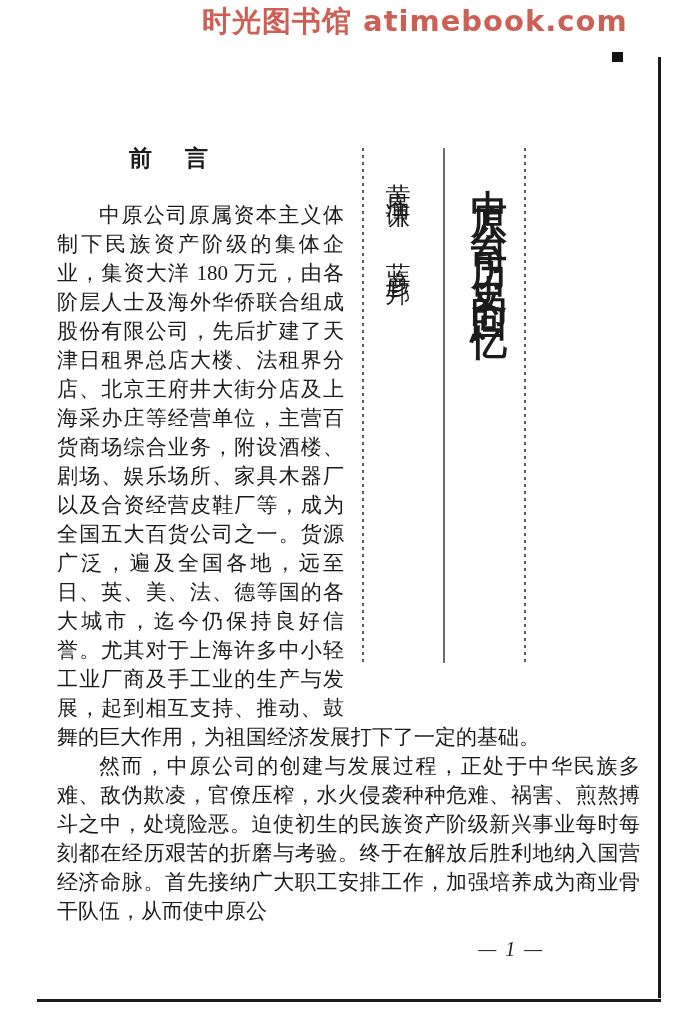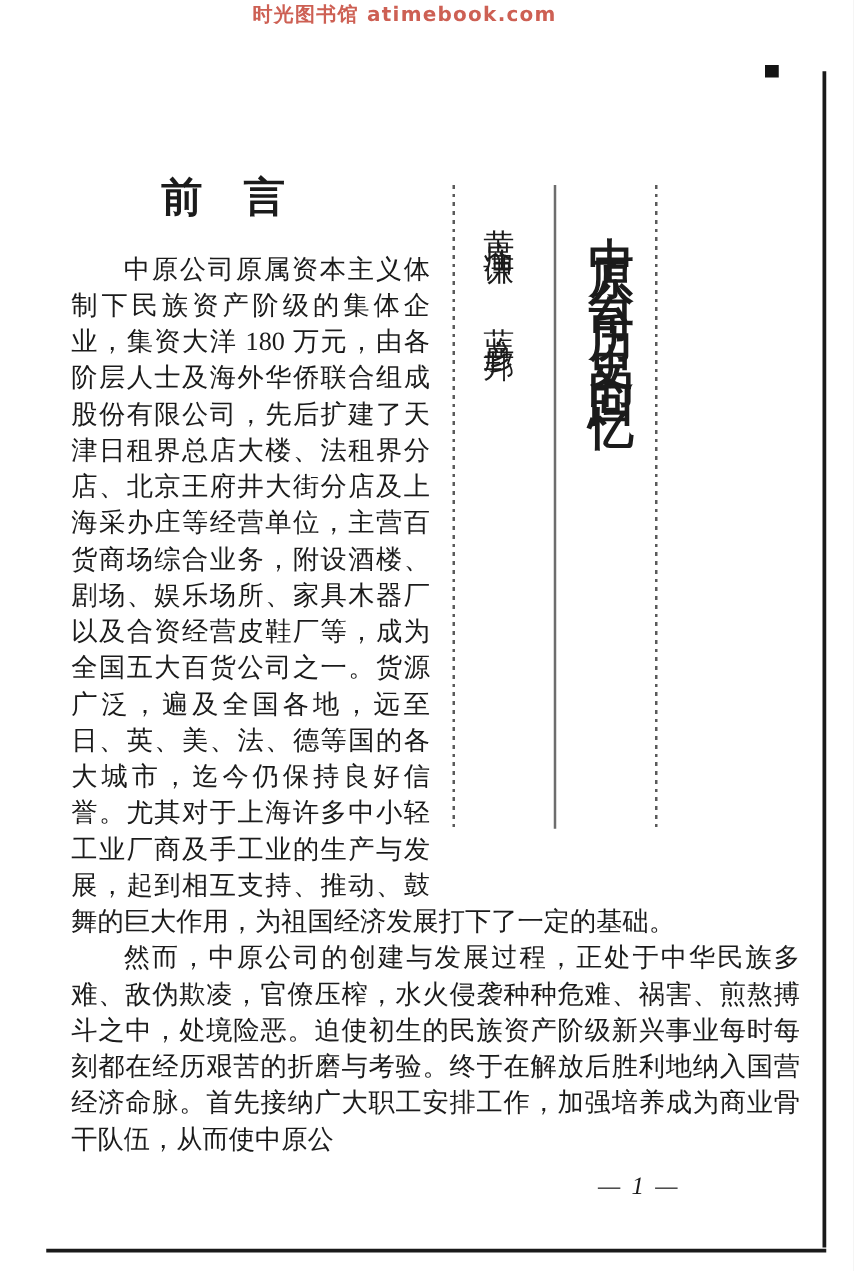--- a/index.html
+++ b/index.html
@@ -10,21 +10,21 @@
     background:#ffffff;
     overflow:hidden;
     color:#1b1b1b;
     font-family:"Liberation Serif","DejaVu Serif",serif;
   }
 
   
   .watermark {
     position:absolute; top:2px; left:202px;
     font-family:"DejaVu Sans","Liberation Sans",sans-serif;
-    font-weight:bold; font-size:16px; letter-spacing:1px;
+    font-weight:bold; font-size:29px; letter-spacing:1px;
     color:#c74b3d; opacity:.88; white-space:nowrap;
   }
 
   
   .body-area { position:absolute; left:57px; right:43px; top:135px; }
 
   
   .title-float { float:right; width:296px; height:584px; position:relative; }
 
   .rule-dotted {
@@ -48,21 +48,21 @@
 
   .vtitle {
     position:absolute; left:127px; top:25px;
     writing-mode:vertical-rl; text-orientation:upright;
     font-size:36px; font-weight:700; letter-spacing:17px;
     line-height:1; white-space:nowrap;
   }
 
   .heading {
     margin:2px 0 20px 72px;
-    font-size:33px; font-weight:700; letter-spacing:33px;
+    font-size:23px; font-weight:700; letter-spacing:33px;
     line-height:44px;
   }
 
   .para {
     margin:0; font-size:21px; line-height:29px;
     text-indent:2em; text-align:justify;
   }
 
   .page-num {
     clear:left; text-align:right; padding-right:96px; margin-top:12px;

